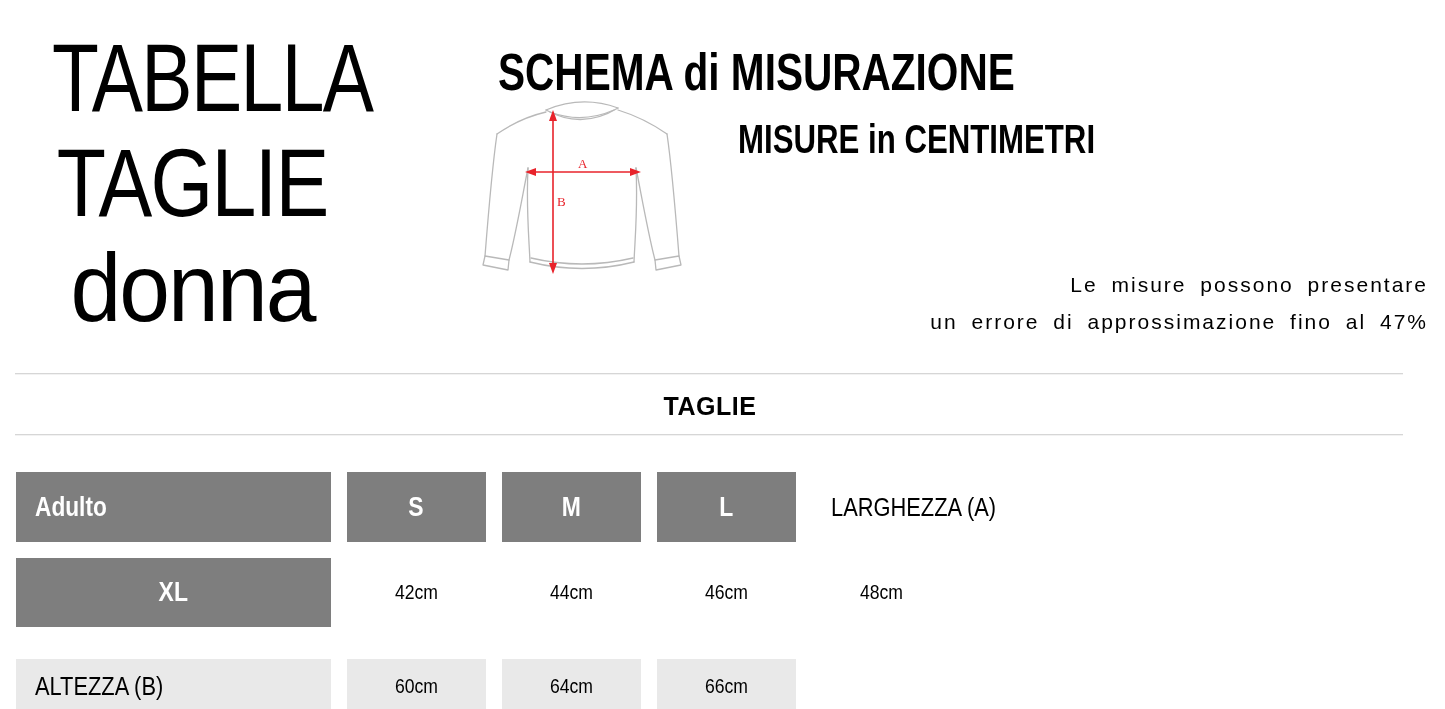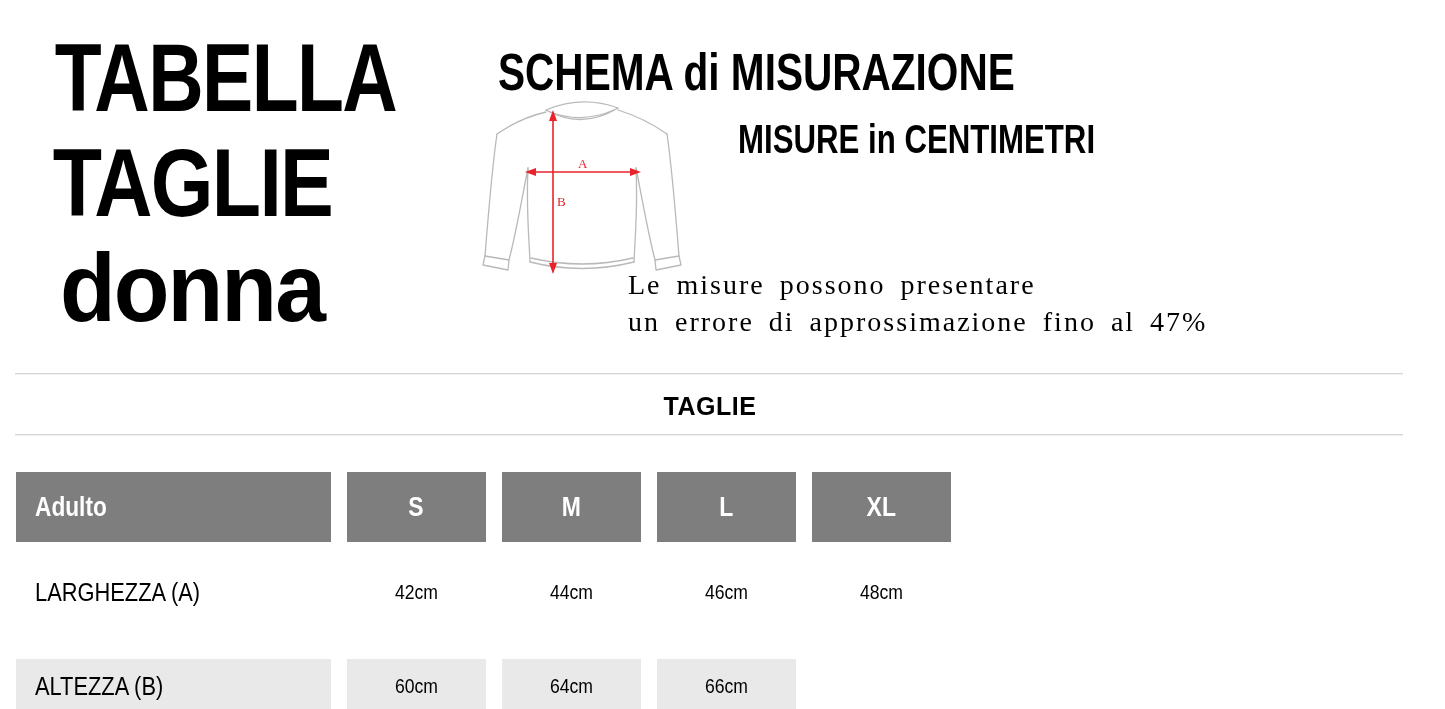--- a/index.html
+++ b/index.html
@@ -6,21 +6,21 @@
   html,body { background:#fff; }
   .page {
     position:relative; width:1445px; height:709px;
     background:#ffffff; overflow:hidden;
     font-family:"Liberation Sans", sans-serif; color:#000;
   }
 
   
   .main-title {
     position:absolute; left:12px; top:25px; width:360px;
-    text-align:center; font-weight:bold; font-size:96px; line-height:105px;
+    text-align:center; font-weight:normal; font-size:96px; line-height:105px;
     letter-spacing:-2px;
   }
   .main-title .tline { display:block; }
   .main-title .tline span { display:inline-block; transform:scaleX(0.80); transform-origin:center; }
   .main-title .tline:nth-child(2) span { transform:scaleX(0.84); }
   .main-title .tline:nth-child(3) span { transform:scaleX(0.95); }
 
   .schema-heading {
     position:absolute; left:498px; top:42px; font-size:52px; font-weight:bold;
     white-space:nowrap; letter-spacing:0;
@@ -30,22 +30,22 @@
   .units-note {
     position:absolute; left:738px; top:117px; font-size:40px; font-weight:bold;
     white-space:nowrap;
     text-align:right;
   }
   .units-note span { display:inline-block; transform:scaleX(0.78); transform-origin:left center; }
 
   .shirt-wrap { position:absolute; left:468px; top:88px; width:240px; height:200px; }
 
   .disclaimer {
-    position:absolute; left:628px; top:266px; width:800px; text-align:left;
-    font-family:Liberation Serif, serif; font-size:28px; line-height:37px;
+    position:absolute; left:628px; top:266px; width:800px; text-align:right;
+    font-family:Liberation Sans, sans-serif; font-size:21px; line-height:37px;
     letter-spacing:2px; word-spacing:6px; white-space:nowrap;
   }
 
   .rule { position:absolute; left:15px; width:1388px; height:2px;
           background:#d6d6d6; border-bottom:1px solid #f2f2f2; }
   .rule-top { top:373px; }
   .rule-bottom { top:434px; }
 
   .section-heading {
     position:absolute; left:0; top:392px; width:1420px; text-align:center;
@@ -144,26 +144,26 @@
     </div>
     <div class="cell head">
       <span class="cond">S</span>
     </div>
     <div class="cell head">
       <span class="cond">M</span>
     </div>
     <div class="cell head">
       <span class="cond">L</span>
     </div>
+    <div class="cell label-cell first">
+      <span class="cond">LARGHEZZA (A)</span>
+    </div>
+
     <div class="cell head">
       <span class="cond">XL</span>
-    </div>
-
-    <div class="cell label-cell first">
-      <span class="cond">LARGHEZZA (A)</span>
     </div>
     <div class="cell value-cell">
       <span class="cond">42cm</span>
     </div>
     <div class="cell value-cell">
       <span class="cond">44cm</span>
     </div>
     <div class="cell value-cell">
       <span class="cond">46cm</span>
     </div>

